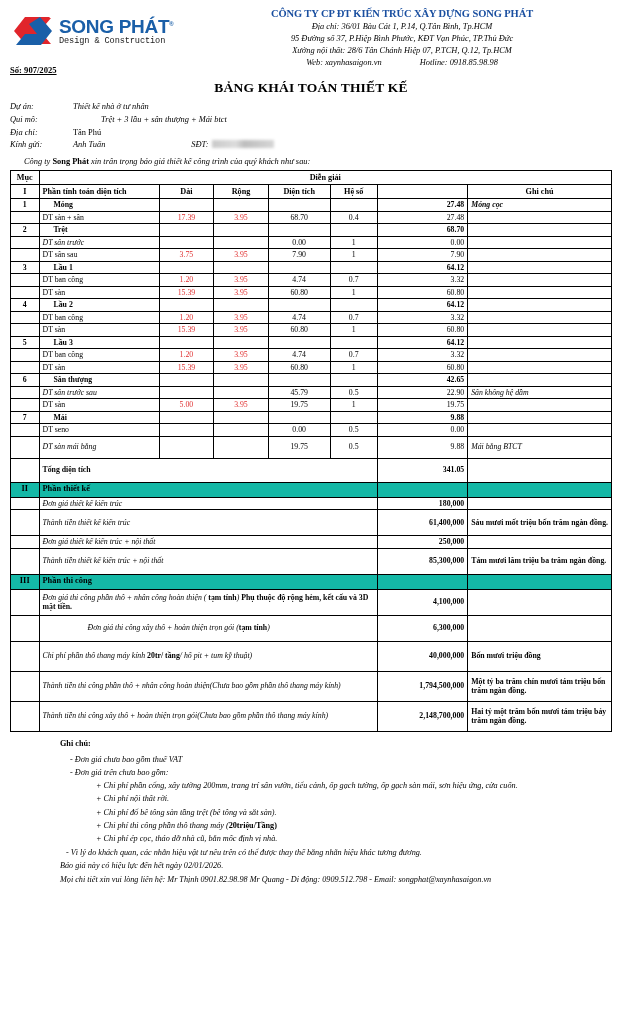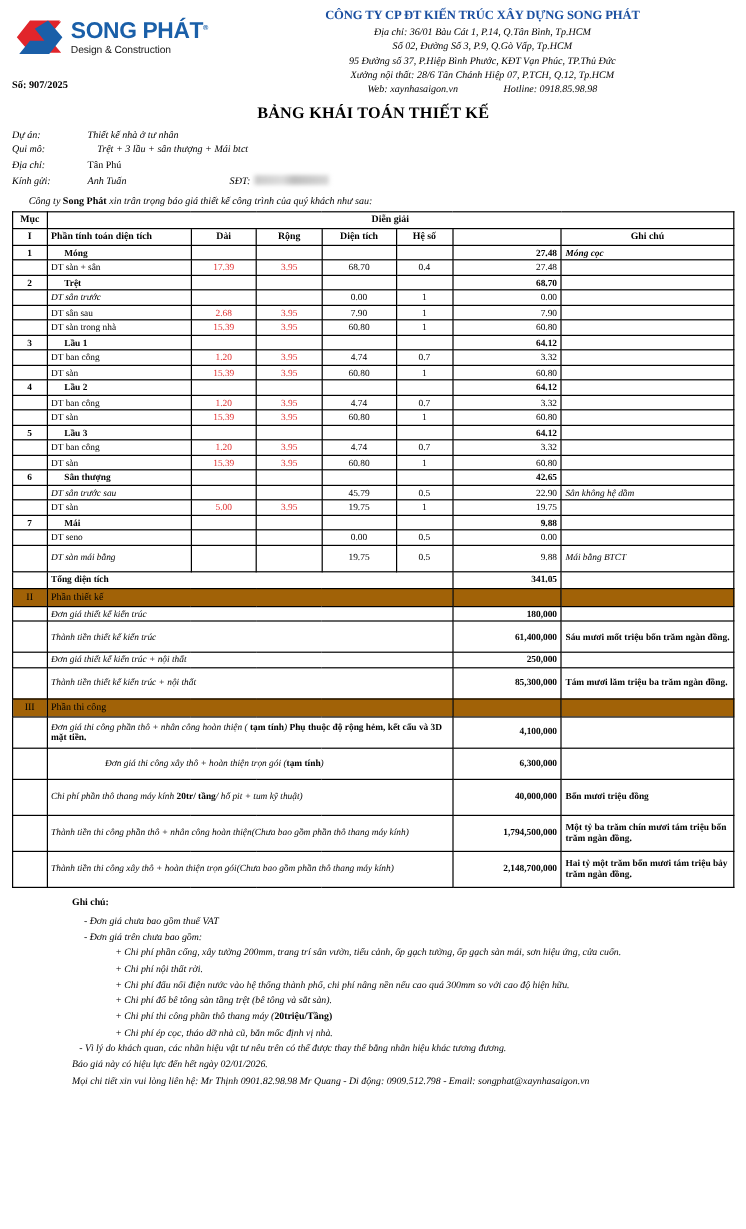--- a/index.html
+++ b/index.html
@@ -25,47 +25,47 @@
   .logo-row { display: flex; align-items: center; }
   .logo-mark { width: 46px; height: 42px; flex: 0 0 46px; }
   .logo-txt { padding-left: 3px; line-height: 1; }
   .logo-name {
     font-family: "Liberation Sans", sans-serif;
     font-weight: bold; font-size: 19px; color: #1a5fa8;
     letter-spacing: -0.3px; position: relative; display: inline-block;
   }
   .logo-reg { font-size: 6px; vertical-align: super; color: #1a5fa8; }
   .logo-sub {
-    font-family: Liberation Sans, sans-serif;
+    font-family: Liberation Mono, monospace;
     font-size: 8.6px; color: #1a1a1a; letter-spacing: -0.1px;
     margin-top: 1px;
   }
   .docno {
     font-family: "Liberation Serif", serif;
-    font-weight: bold; font-size: 8.6px; margin-top: 13px;
+    font-weight: bold; font-size: 8.6px; margin-top: 13px; text-decoration: underline;
   }
   .co-col { flex: 1; text-align: center; padding-top: 2px; }
   .co-name {
     color: #1a4fa0; font-weight: bold; font-size: 10.5px;
     letter-spacing: -0.1px; margin-bottom: 2px;
   }
   .co-line { font-style: italic; font-size: 8.4px; line-height: 1.42; }
   .co-line .gap { display: inline-block; width: 38px; }
 
   
   .doc-title {
     text-align: center; font-weight: bold; font-size: 13.5px;
     margin: 5px 0 5px 0; letter-spacing: 0.2px;
   }
   .meta { margin: 0 0 4px 0; }
   .meta-row { display: flex; line-height: 1.52; font-size: 8.4px; }
   .meta-label { width: 63px; flex: 0 0 63px; font-style: italic; }
   .meta-value { font-style: italic; }
   .meta-value.upright { font-style: normal; }
-  .meta-indent { padding-left: 8px; }
+  .meta-indent { padding-left: 8px; margin-left: 20px; }
   .sdt-label { display: inline-block; margin-left: 86px; font-style: italic; }
   .redacted {
     display: inline-block; width: 62px; height: 8px;
     background: linear-gradient(90deg,#c9c9c9 0%,#dcdcdc 38%,#bdbdbd 52%,#d6d6d6 100%);
     filter: blur(1.6px); vertical-align: -1px; margin-left: 3px;
   }
   .intro { font-size: 8.4px; font-style: italic; margin: 5px 0 4px 14px; }
   .intro b { font-style: normal; }
 
   
@@ -96,23 +96,23 @@
   td.val { text-align: right; padding-right: 5px; }
   td.val.b { font-weight: bold; }
   td.note-i { font-style: italic; padding-left: 4px; }
 
   .r-group td { font-weight: bold; }
   .r-group td.d { padding-left: 14px; }
   td.d { padding-left: 4px; }
   td.d.it { font-style: italic; }
 
   tr.section td {
-    background: #a16207; font-weight: normal; font-size: 8.4px; height: 15px;
-  }
-  tr.total td { font-weight: bold; height: 14px; }
+    background: #14b8a6; font-weight: bold; font-size: 8.4px; height: 15px;
+  }
+  tr.total td { font-weight: bold; height: 24px; }
 
   tr.tall td { height: 26px; }
   tr.tall3 td { height: 22px; }
   td.wrap { white-space: normal; }
   td.note-b { font-weight: bold; font-style: normal; padding-left: 4px; }
 
   
   .notes { margin: 7px 0 0 0; font-size: 8.2px; }
   .notes .t { font-weight: bold; padding-left: 50px; margin-bottom: 5px; }
   .notes .l1 { font-style: italic; padding-left: 60px; line-height: 1.62; }
@@ -142,21 +142,20 @@
           <div class="logo-name"><span>SONG PHÁT</span><span class="logo-reg">®</span></div>
           <div class="logo-sub">Design &amp; Construction</div>
         </div>
       </div>
       <div class="docno">Số: 907/2025</div>
     </div>
 
     <div class="co-col">
       <div class="co-name">CÔNG TY CP ĐT KIẾN TRÚC XÂY DỰNG SONG PHÁT</div>
       <div class="co-line">Địa chỉ: 36/01 Bàu Cát 1, P.14, Q.Tân Bình, Tp.HCM</div>
-      <div class="co-line">Số 02, Đường Số 3, P.9, Q.Gò Vấp, Tp.HCM</div>
       <div class="co-line">95 Đường số 37, P.Hiệp Bình Phước, KĐT Vạn Phúc, TP.Thủ Đức</div>
       <div class="co-line">Xưởng nội thất: 28/6 Tân Chánh Hiệp 07, P.TCH, Q.12, Tp.HCM</div>
       <div class="co-line"><span>Web: xaynhasaigon.vn</span><span class="gap"></span><span>Hotline: 0918.85.98.98</span></div>
     </div>
   </div>
 
   <div class="doc-title">BẢNG KHÁI TOÁN THIẾT KẾ</div>
 
   <div class="meta">
     <div class="meta-row">
@@ -243,35 +242,25 @@
           <td class="red"></td>
           <td class="red"></td>
           <td class="num">0.00</td>
           <td class="num">1</td>
           <td class="val">0.00</td>
           <td class="d"></td>
         </tr>
         <tr>
           <td class="num"></td>
           <td class="d">DT sân sau</td>
-          <td class="red">2.68</td>
+          <td class="red">3.75</td>
           <td class="red">3.95</td>
           <td class="num">7.90</td>
           <td class="num">1</td>
           <td class="val">7.90</td>
-          <td class="d"></td>
-        </tr>
-        <tr>
-          <td class="num"></td>
-          <td class="d">DT sàn trong nhà</td>
-          <td class="red">15.39</td>
-          <td class="red">3.95</td>
-          <td class="num">60.80</td>
-          <td class="num">1</td>
-          <td class="val">60.80</td>
           <td class="d"></td>
         </tr>
         <tr class="r-group">
           <td class="num">3</td>
           <td class="d">Lầu 1</td>
           <td class="red"></td>
           <td class="red"></td>
           <td class="num"></td>
           <td class="num"></td>
           <td class="val b">64.12</td>
@@ -500,21 +489,20 @@
       </tbody>
   </table>
 
   <div class="notes">
     <div class="t">Ghi chú:</div>
     <div class="l1">- Đơn giá chưa bao gồm thuế VAT</div>
     <div class="l1">- Đơn giá trên chưa bao gồm:</div>
     <div id="bullets">
         <div class="l2">+ Chi phí phần cổng, xây tường 200mm, trang trí sân vườn, tiểu cảnh, ốp gạch tường, ốp gạch sàn mái, sơn hiệu ứng, cửa cuốn.</div>
         <div class="l2">+ Chi phí nội thất rời.</div>
-        <div class="l2">+ Chi phí đấu nối điện nước vào hệ thống thành phố, chi phí nâng nền nếu cao quá 300mm so với cao độ hiện hữu.</div>
         <div class="l2">+ Chi phí đổ bê tông sàn tầng trệt (bê tông và sắt sàn).</div>
         <div class="l2">+ Chi phí thi công phần thô thang máy (<b>20triệu/Tầng)</b></div>
         <div class="l2">+ Chi phí ép cọc, tháo dỡ nhà cũ, bắn mốc định vị nhà.</div>
       </div>
     <div class="l3">- Vì lý do khách quan, các nhãn hiệu vật tư nêu trên có thể được thay thế bằng nhãn hiệu khác tương đương.</div>
     <div class="l4">Báo giá này có hiệu lực đến hết ngày 02/01/2026.</div>
     <div class="l4">Mọi chi tiết xin vui lòng liên hệ: Mr Thịnh 0901.82.98.98 Mr Quang -  Di động: 0909.512.798 - Email: songphat@xaynhasaigon.vn</div>
   </div>
 </div>
 

